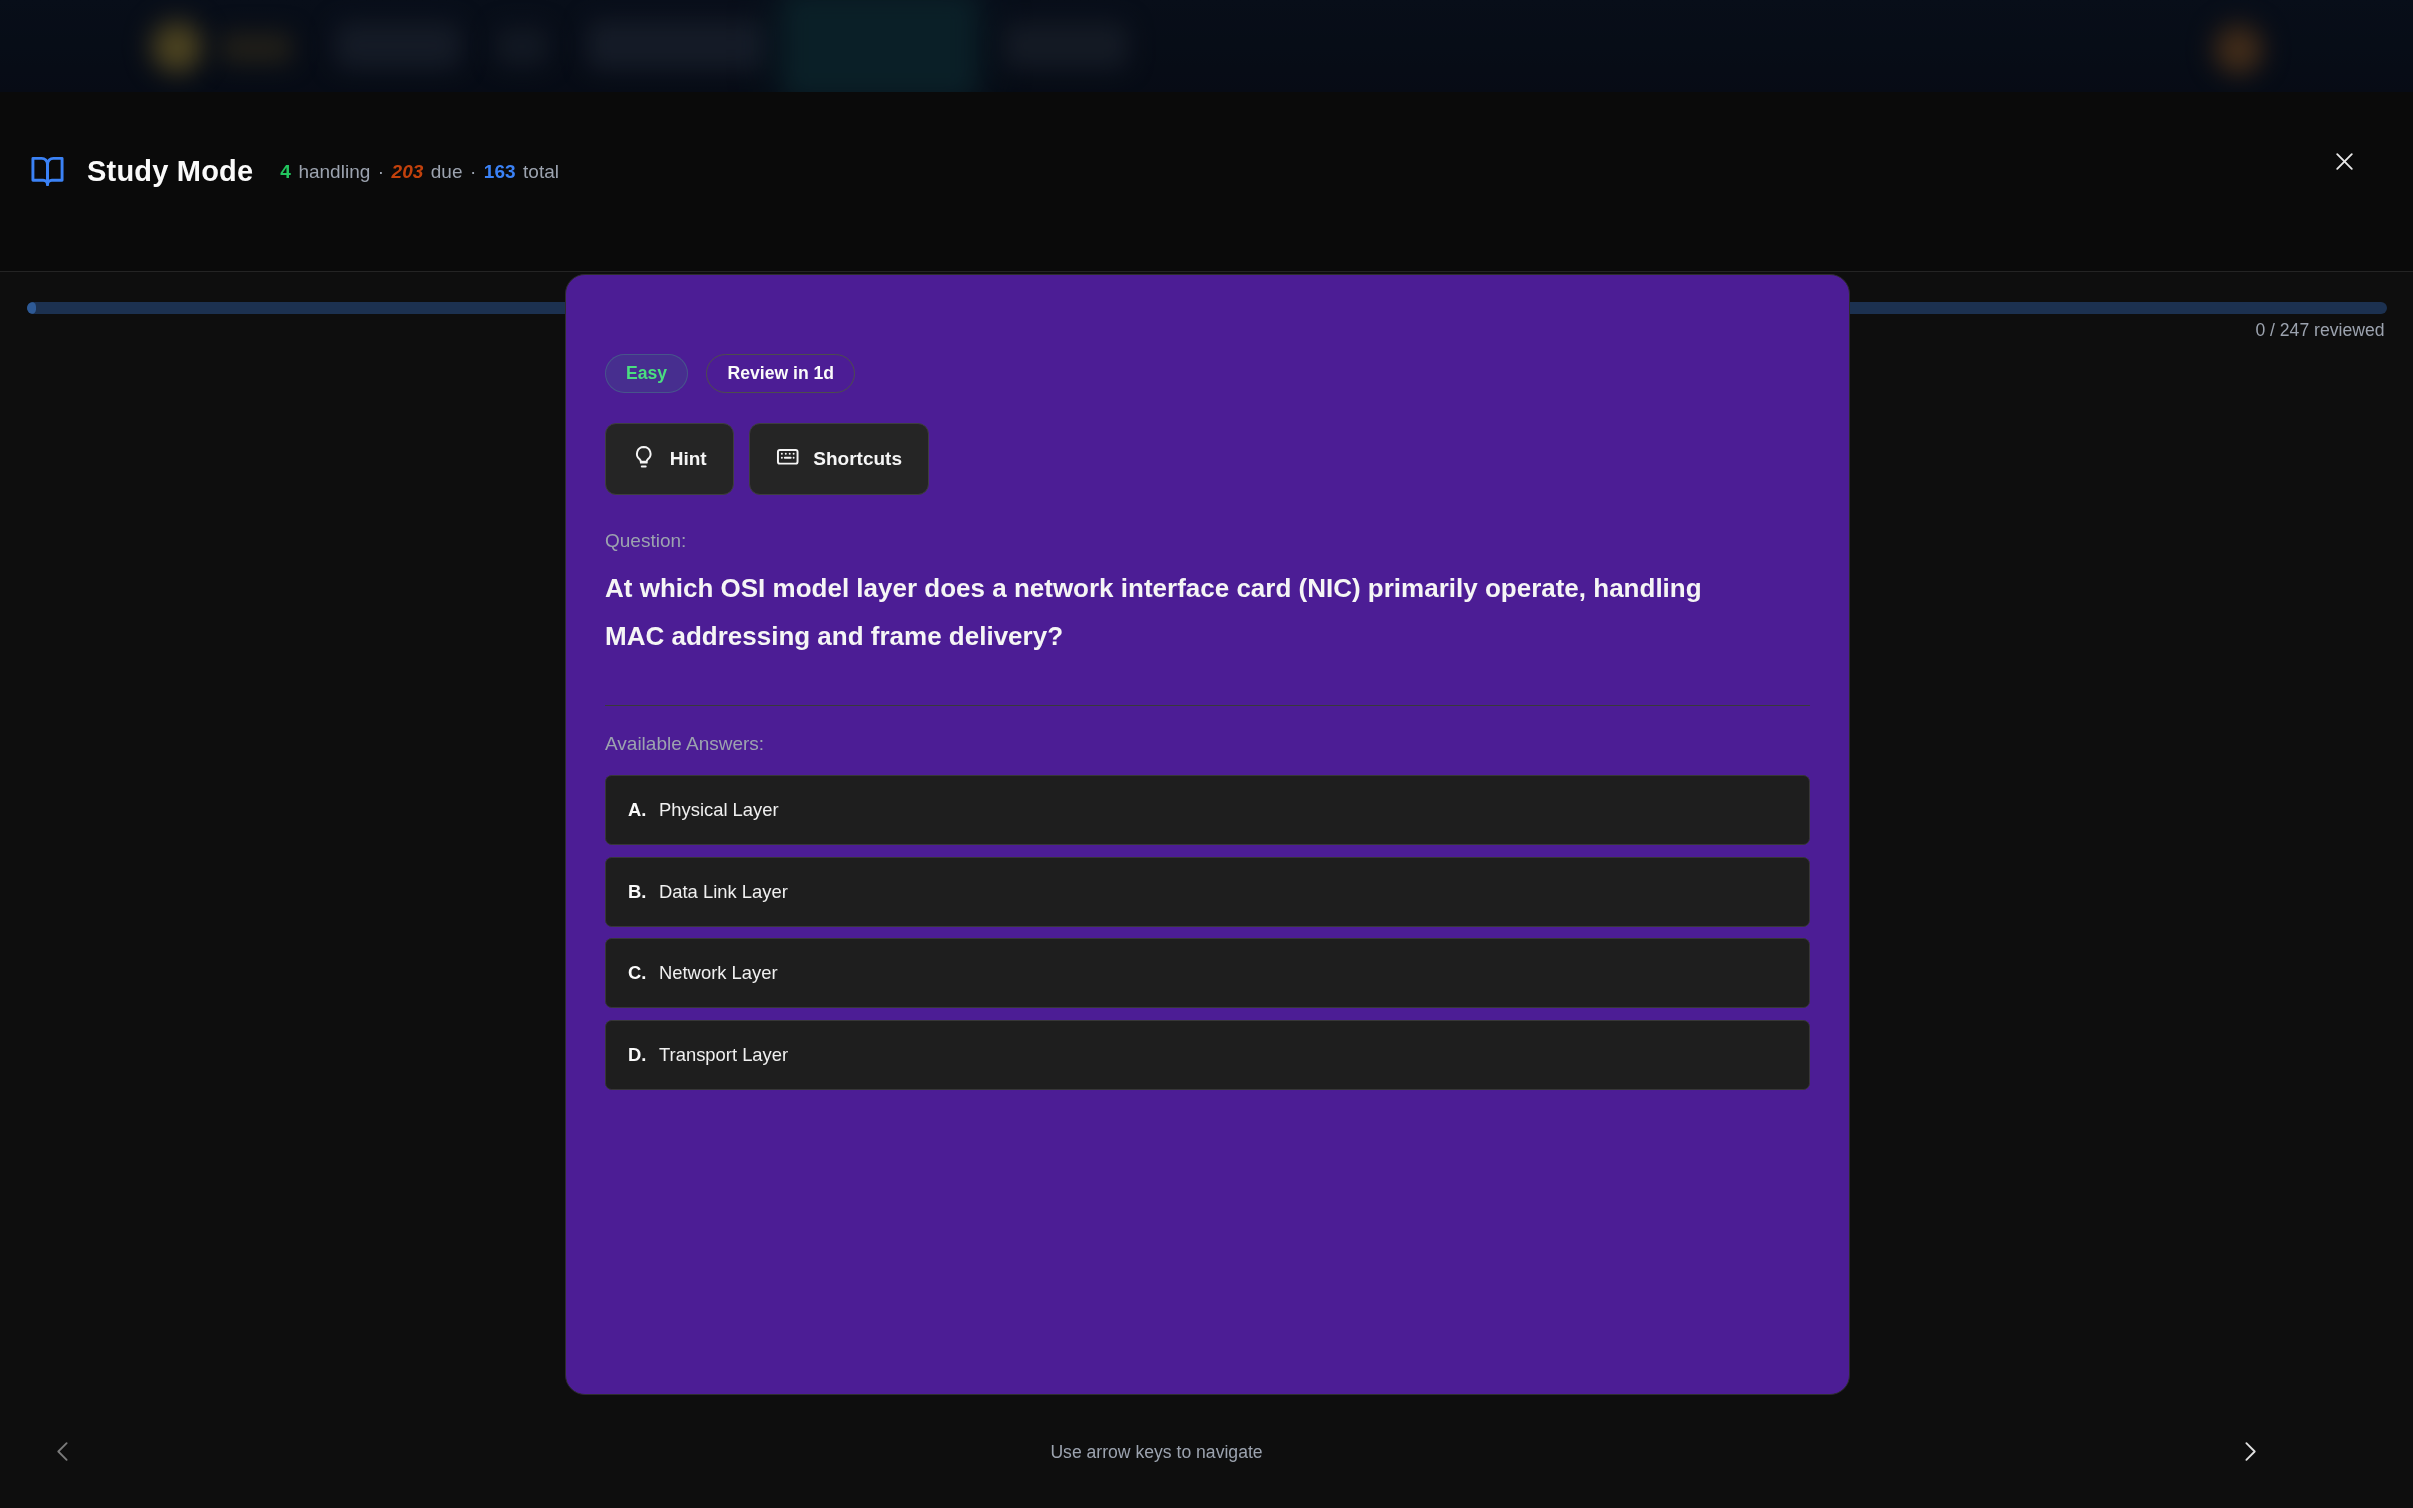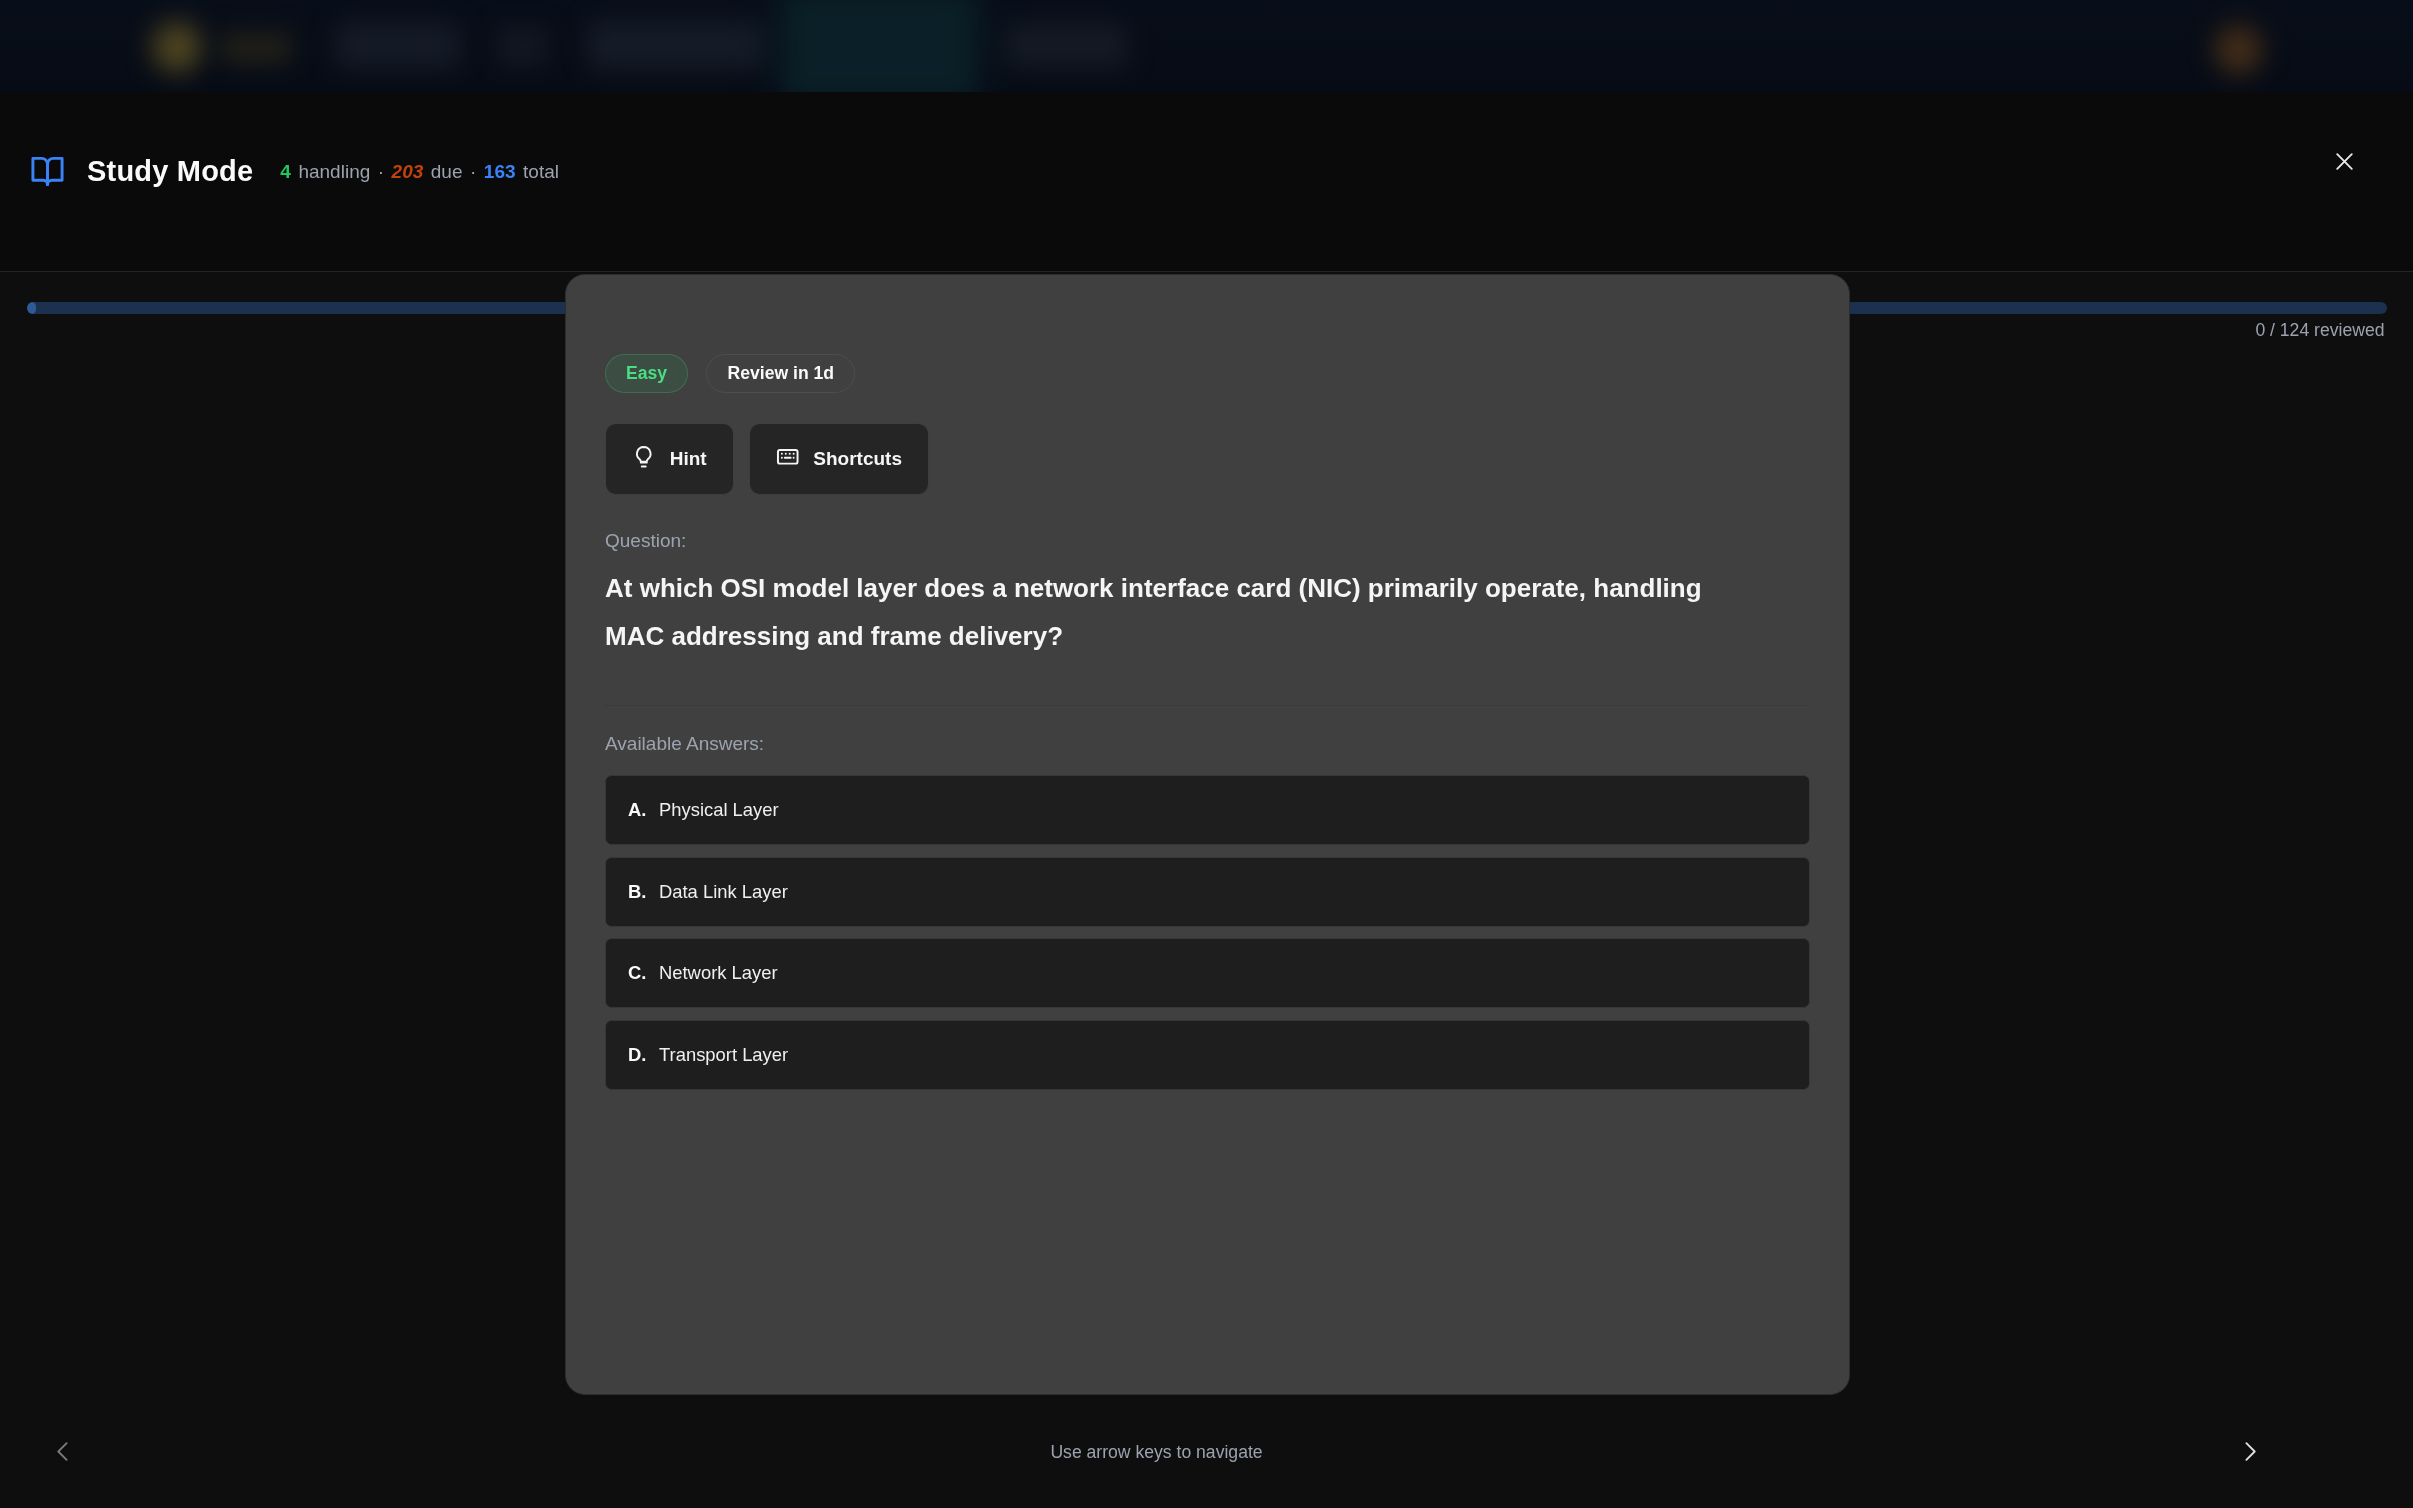--- a/index.html
+++ b/index.html
@@ -65,21 +65,21 @@
   }
   .progress-fill { height: 100%; width: 0.4%; background: #2e5a96; border-radius: 6.7px; }
   .reviewed-count {
     position: absolute; top: 228px; right: 28.5px;
     font-size: 17.6px; color: #9ca3af;
   }
 
   
   .card {
     position: absolute; top: 274px; left: 565px; width: 1285px; height: 1121px;
-    background: #404040; border: 1.7px solid #2d2d2d; border-radius: 20px;
+    background: #4c1d95; border: 1.7px solid #2d2d2d; border-radius: 20px;
     padding: 79px 39px 39px 39px;
   }
   .badge-row { display: flex; align-items: center; gap: 18.4px; }
   .badge {
     height: 39px; display: inline-flex; align-items: center;
     padding: 0 20px; border-radius: 20px; font-size: 17.6px;
   }
   .badge-easy {
     color: #4ade80; font-weight: 600;
     background: rgba(34, 197, 94, 0.10);
@@ -173,21 +173,21 @@
       <svg viewBox="0 0 24 24" fill="none" stroke="currentColor" stroke-width="1.8" stroke-linecap="round">
         <line x1="5" y1="5" x2="19" y2="19"></line>
           <line x1="19" y1="5" x2="5" y2="19"></line>
       </svg>
     </span>
   </button>
 
   <div class="progress-track">
     <div class="progress-fill"></div>
   </div>
-  <div class="reviewed-count">0 / 124 reviewed</div>
+  <div class="reviewed-count">0 / 247 reviewed</div>
 </div>
 
 <div class="card">
 
   <div class="badge-row">
     <span class="badge badge-easy">Easy</span>
     <span class="badge badge-review">Review in 1d</span>
   </div>
 
   <div class="button-row">

